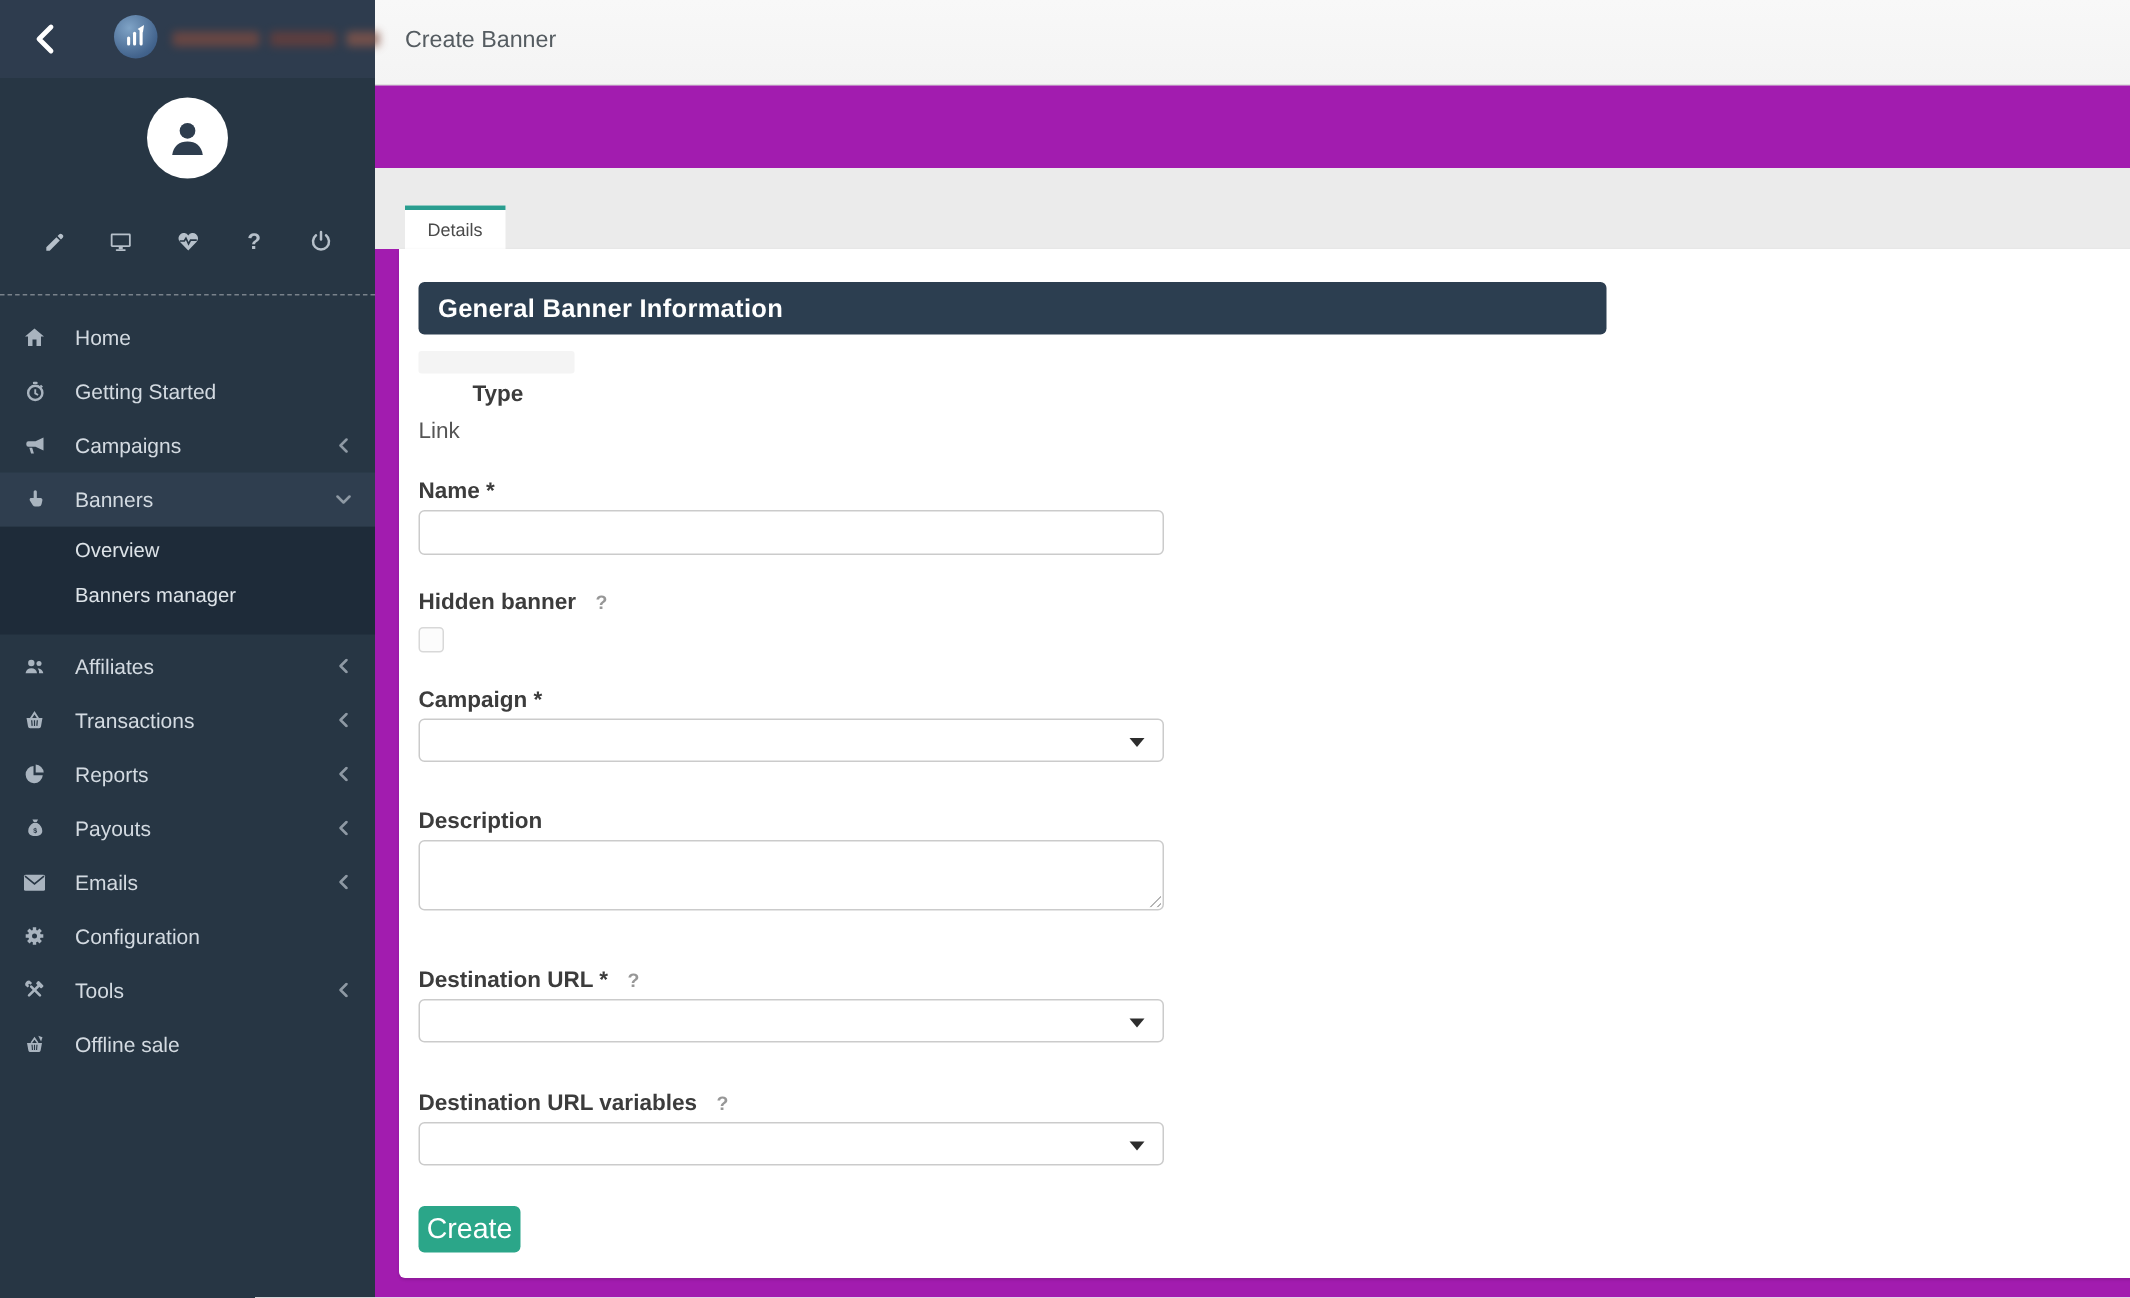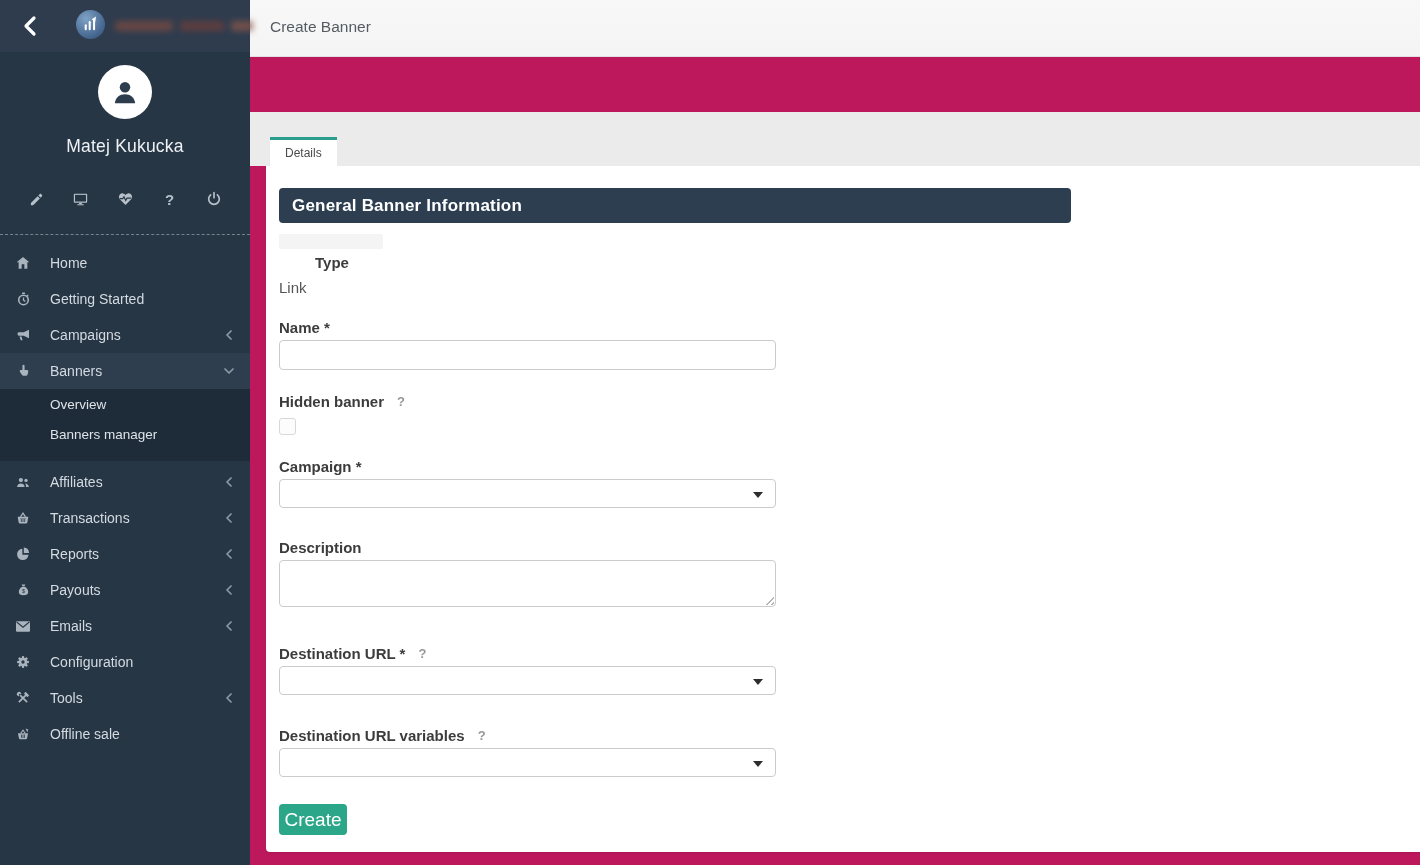--- a/index.html
+++ b/index.html
@@ -28,21 +28,21 @@
   .nav-item { position:relative; height:36px; display:flex; align-items:center; cursor:pointer; }
   .nav-item.active { background:#2f3e4f; }
   .nav-item .nicon { position:absolute; left:15px; width:16px; height:16px; color:#a9b4bf; display:flex; align-items:center; justify-content:center; }
   .nav-item .nlabel { margin-left:50px; color:#d3dae1; font-size:14px; }
   .nav-item .chev { position:absolute; right:16px; width:10px; height:10px; color:#8e99a4; }
   .submenu { background:#1e2b39; padding:0 0 12px 0; }
   .submenu-item { height:30px; display:flex; align-items:center; cursor:pointer; }
   .submenu-item .nlabel { margin-left:50px; color:#dde3e8; font-size:13.5px; }
 
   
-  .main { position:absolute; left:250px; top:0; width:1170px; height:865px; background:#be185d; }
+  .main { position:absolute; left:250px; top:0; width:1170px; height:865px; background:#a21caf; }
   .page-header { position:absolute; left:0; top:0; width:1170px; height:57px;
     background:linear-gradient(#f8f8f8,#f4f4f4); border-bottom:1px solid #e0e0e0; }
   .page-title { position:absolute; left:20px; top:18px; font-size:15.5px; color:#555c61; }
   .info-bar { position:absolute; left:0; top:58px; width:1170px; height:54px; background:#ffffff;
     box-shadow:0 2px 3px rgba(0,0,0,.13); }
   .info-line { margin-left:21px; font-size:12px; color:#6d6d6d; line-height:18px; }
   .info-line.first { padding-top:10px; }
 
   .tabbar { position:absolute; left:0; top:112px; width:1170px; height:54px; background:#ebebeb; }
   .tab { position:absolute; left:20px; top:25px; height:29px; background:#ffffff; border-top:3px solid #2a9d8f;
@@ -122,21 +122,20 @@
       </div>
     </div>
 
     <div class="profile">
       <div class="avatar">
         <svg width="34" height="34" viewBox="0 0 24 24">
           <circle cx="12" cy="8.6" r="3.7" fill="#2e3d4e"></circle>
           <path d="M4.8 20c.6-4.4 3.4-6.4 7.2-6.4s6.6 2 7.2 6.4z" fill="#2e3d4e"></path>
         </svg>
       </div>
-      <div class="profile-name">Matej Kukucka</div>
       <div class="profile-actions">
         <div class="act">
           <svg width="15" height="15" viewBox="0 0 24 24" fill="currentColor">
             <path d="M3 17.4 13.8 6.6l3.6 3.6L6.6 21H3z"></path>
             <path d="M15 5.4l1.9-1.9c.8-.8 2-.8 2.8 0l.8.8c.8.8.8 2 0 2.8L18.6 9z"></path>
           </svg>
         </div>
         <div class="act">
           <svg width="17" height="16" viewBox="0 0 24 24" fill="currentColor">
             <rect x="2" y="4" width="20" height="13.5" rx="1.4"></rect>

